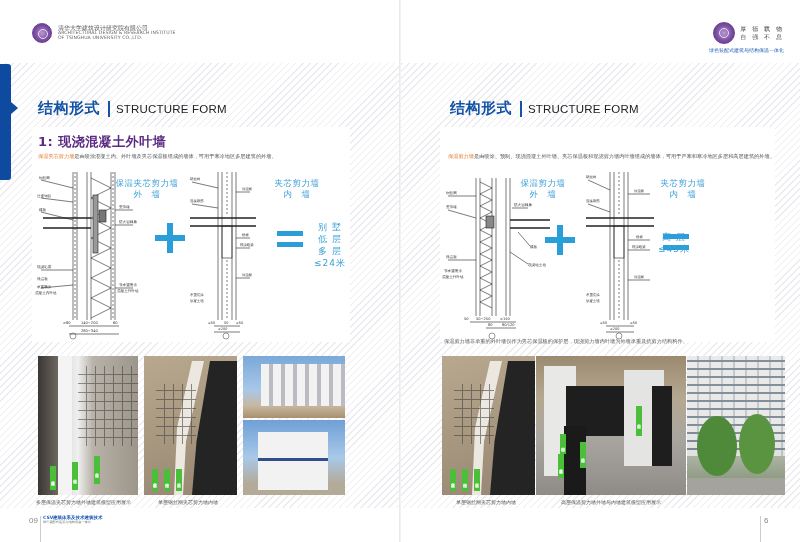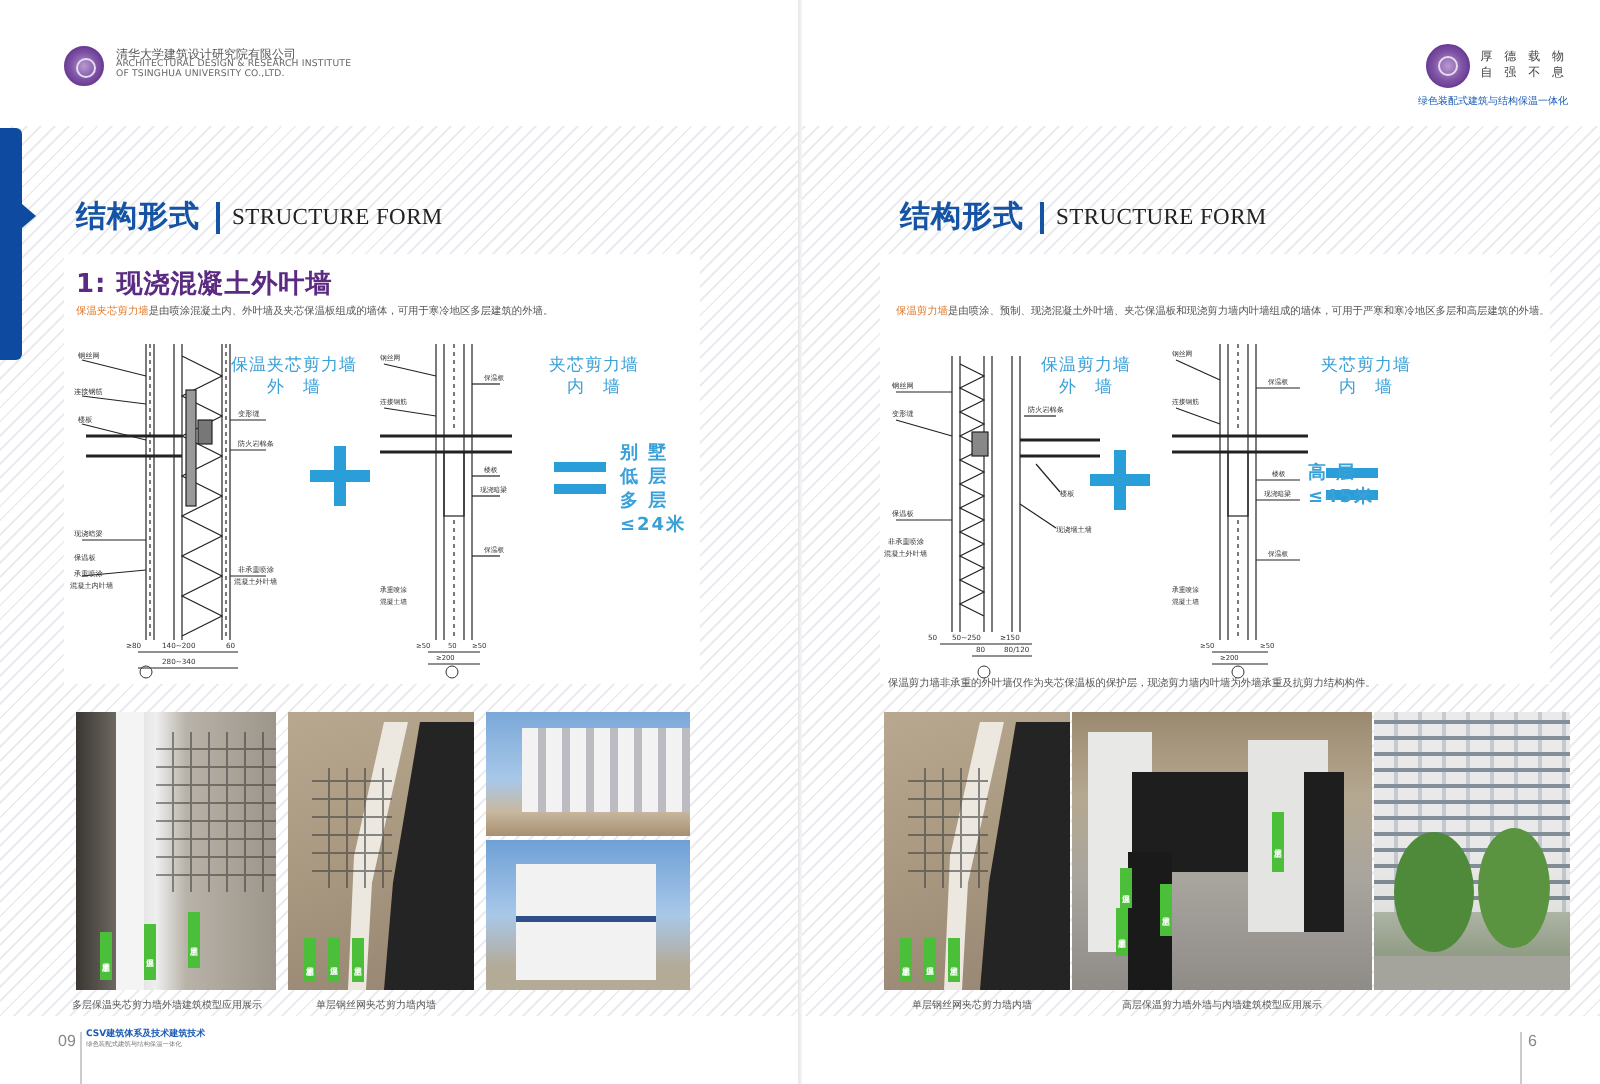--- a/index.html
+++ b/index.html
@@ -32,40 +32,40 @@
   .hdr-right { position: absolute; right: 16px; top: 22px; display: flex; flex-direction: column; align-items: flex-end; gap: 3px; }
   .hdr-right-top { display: flex; align-items: center; gap: 5px; }
   .logo-circle.lg { width: 22px; height: 22px; }
   .motto { font-family: "DejaVu Serif", serif; font-size: 6px; color: #444; line-height: 1.3; letter-spacing: 2px; }
   .tagline { font-size: 5px; color: #1a5bb5; }
 
   
   .sec-title { position: absolute; display: flex; align-items: center; text-align: right; }
   .sec-cn { font-size: 15px; font-weight: bold; color: #1554a5; letter-spacing: 0.5px; }
   .sec-bar { width: 2px; height: 16px; background: #1554a5; margin: 0 6px 0 8px; }
-  .sec-en { font-family: Liberation Serif, serif; font-size: 11.5px; color: #222; letter-spacing: 0.2px; }
+  .sec-en { font-family: Liberation Sans, sans-serif; font-size: 11.5px; color: #222; letter-spacing: 0.2px; }
 
   
   .panel { position: absolute; background: rgba(255,255,255,0.93); }
   .sub-title { position: absolute; font-size: 13px; font-weight: bold; color: #5b2a82; letter-spacing: 0.5px; }
   .desc { position: absolute; font-size: 5.2px; color: #555; line-height: 1.6; }
   .desc .hl { color: #e07a2a; }
 
   
   .drawing { position: absolute; background: #fff; }
   .drawing svg { display: block; }
   .wall-label { position: absolute; font-size: 8.5px; color: #3aa0d8; text-align: center; line-height: 1.25; letter-spacing: 0.5px; }
   .plus { position: absolute; width: 30px; height: 30px; }
   .plus::before, .plus::after { content: ""; position: absolute; background: #2a9ed8; }
   .plus::before { left: 0; top: 12px; width: 30px; height: 6px; }
   .plus::after { left: 12px; top: 0; width: 6px; height: 30px; }
   .equals { position: absolute; width: 26px; height: 16px; }
   .equals::before, .equals::after { content: ""; position: absolute; left: 0; width: 26px; height: 5px; background: #2a9ed8; }
   .equals::before { top: 0; } .equals::after { top: 11px; }
-  .result { position: absolute; font-size: 9px; color: #3aa0d8; line-height: 1.35; letter-spacing: 1px; font-weight: bold; }
+  .result { position: absolute; font-size: 9px; color: #3aa0d8; text-align: center; line-height: 1.35; letter-spacing: 1px; }
 
   .note { position: absolute; font-size: 5.2px; color: #555; }
 
   
   .photo { position: absolute; overflow: hidden; }
   .caption { position: absolute; font-size: 5px; color: #555; }
   .tag { position: absolute; background: #4cbf3a; color: #fff; font-size: 4px; writing-mode: vertical-rl; display: flex; align-items: center; justify-content: center; }
 
   
   .pg-num { position: absolute; font-family: "Liberation Sans", sans-serif; font-size: 8px; color: #888; }

